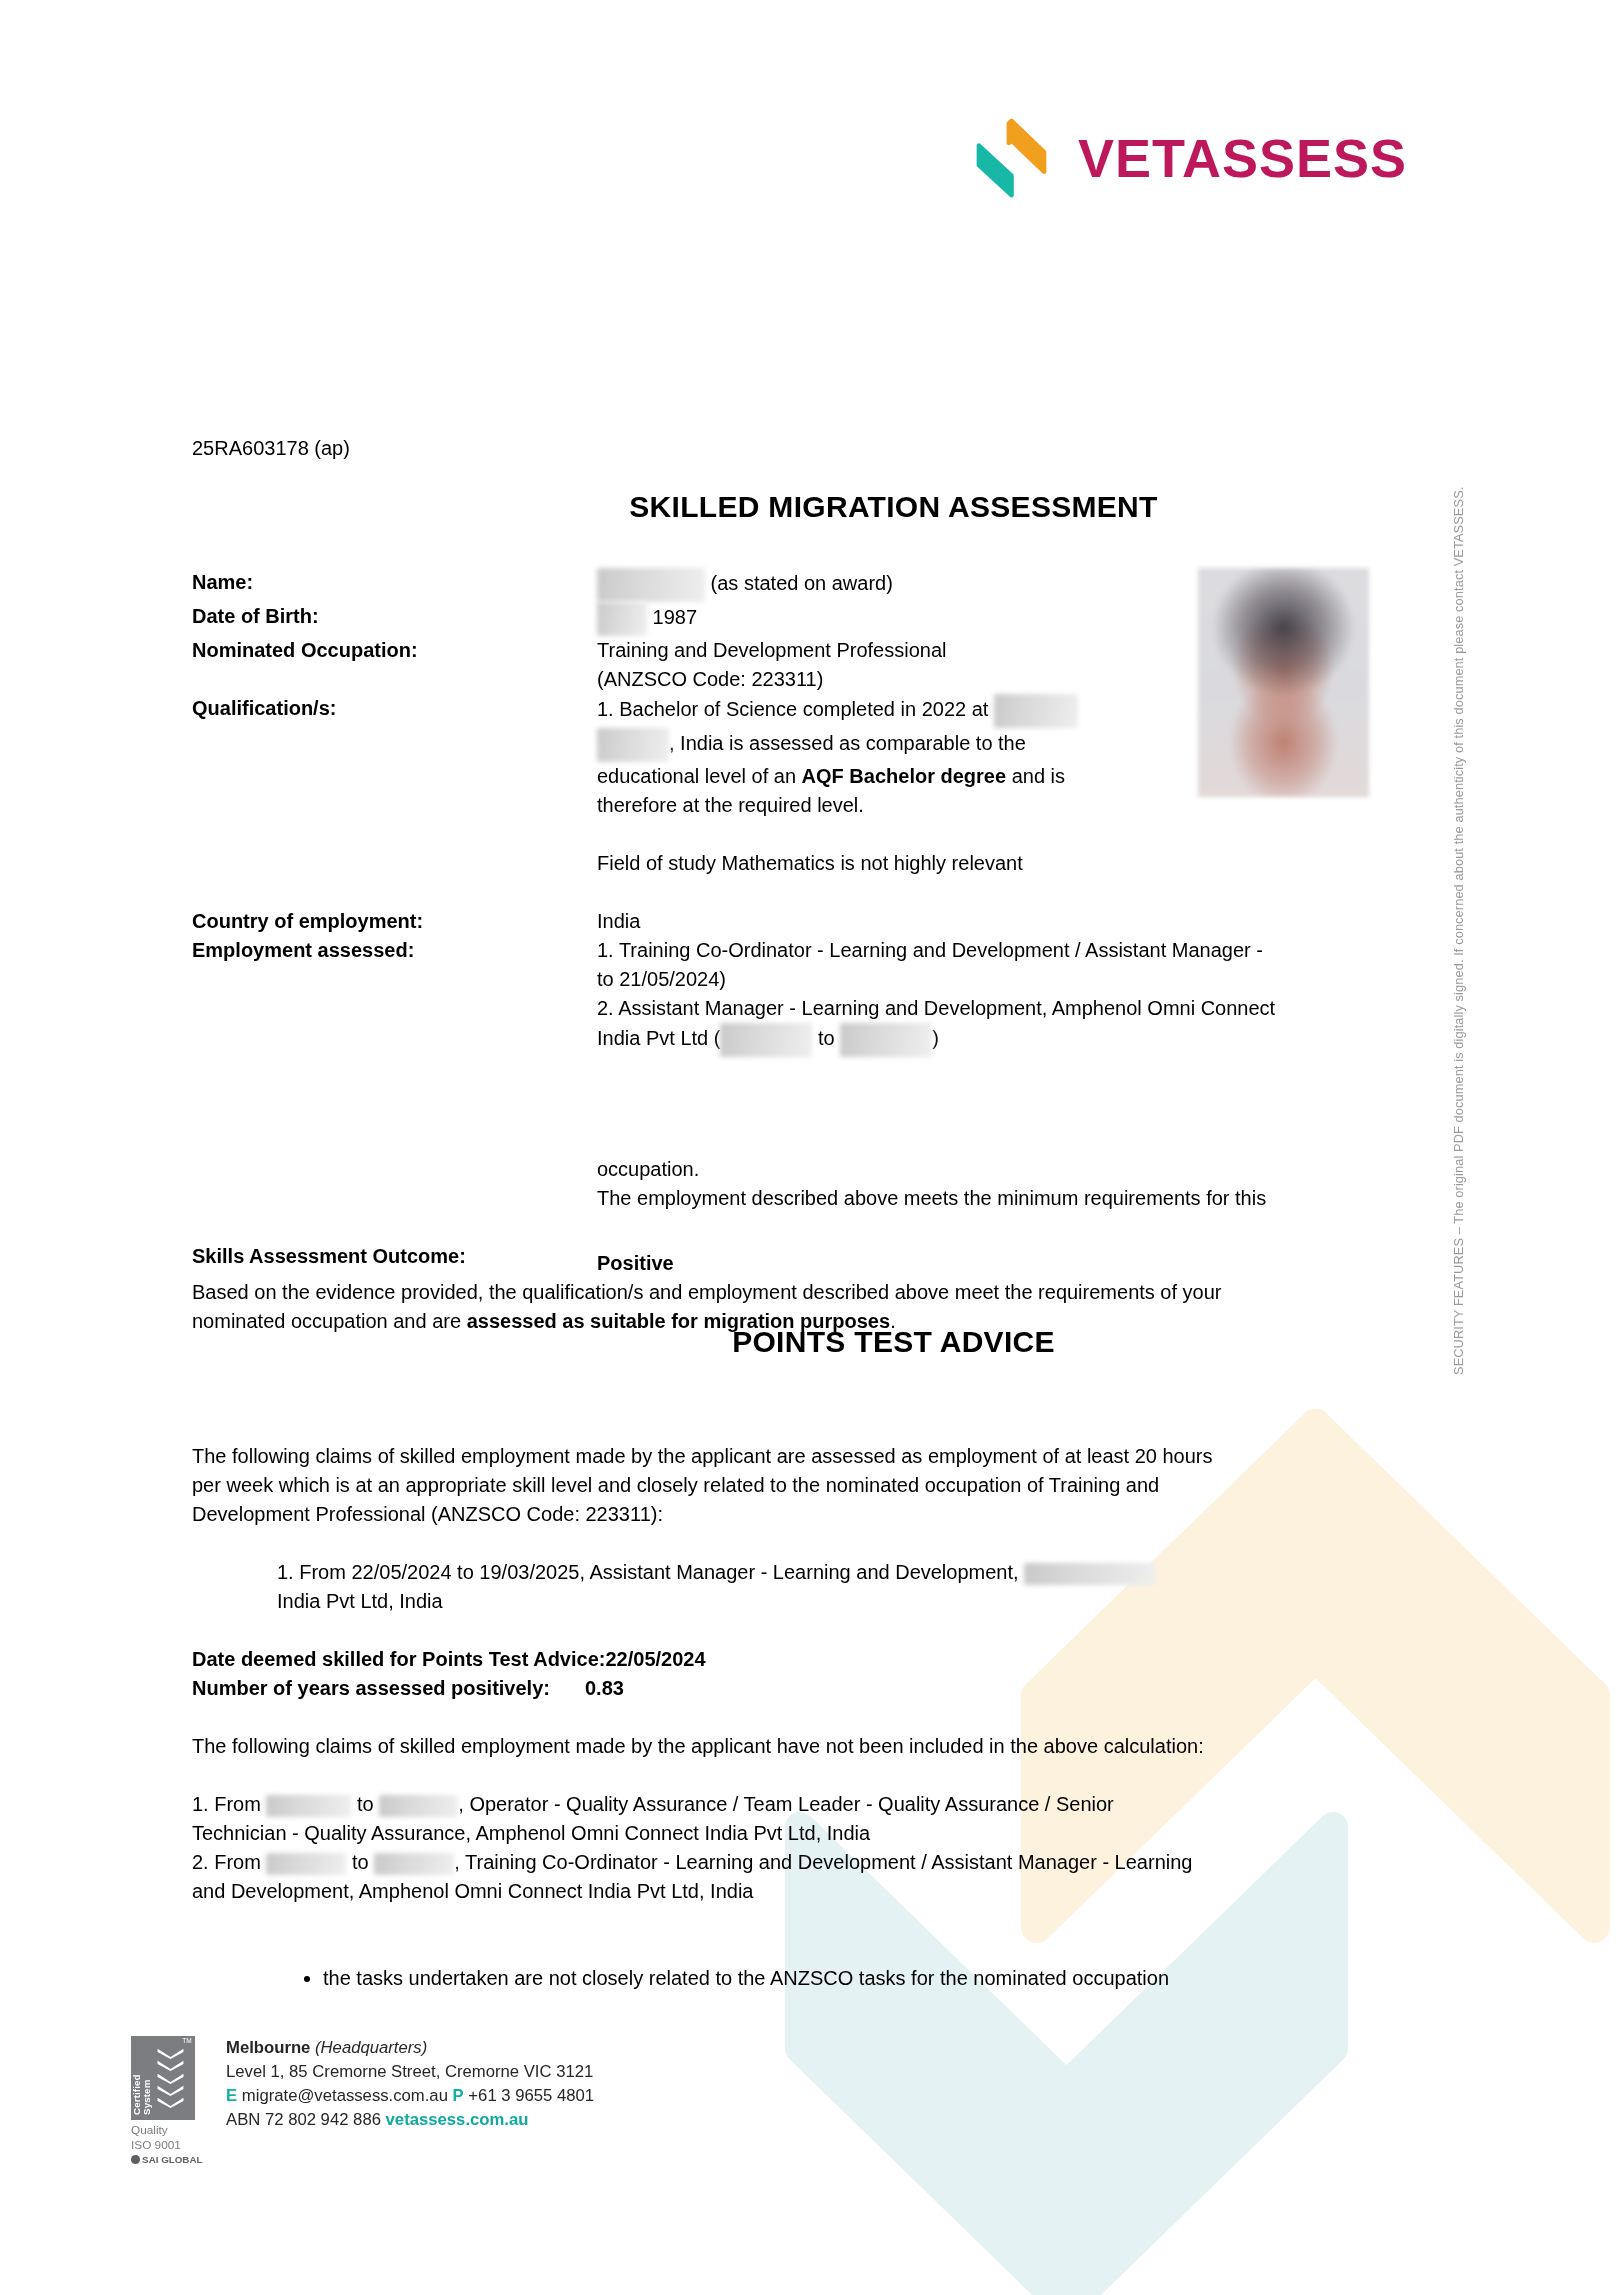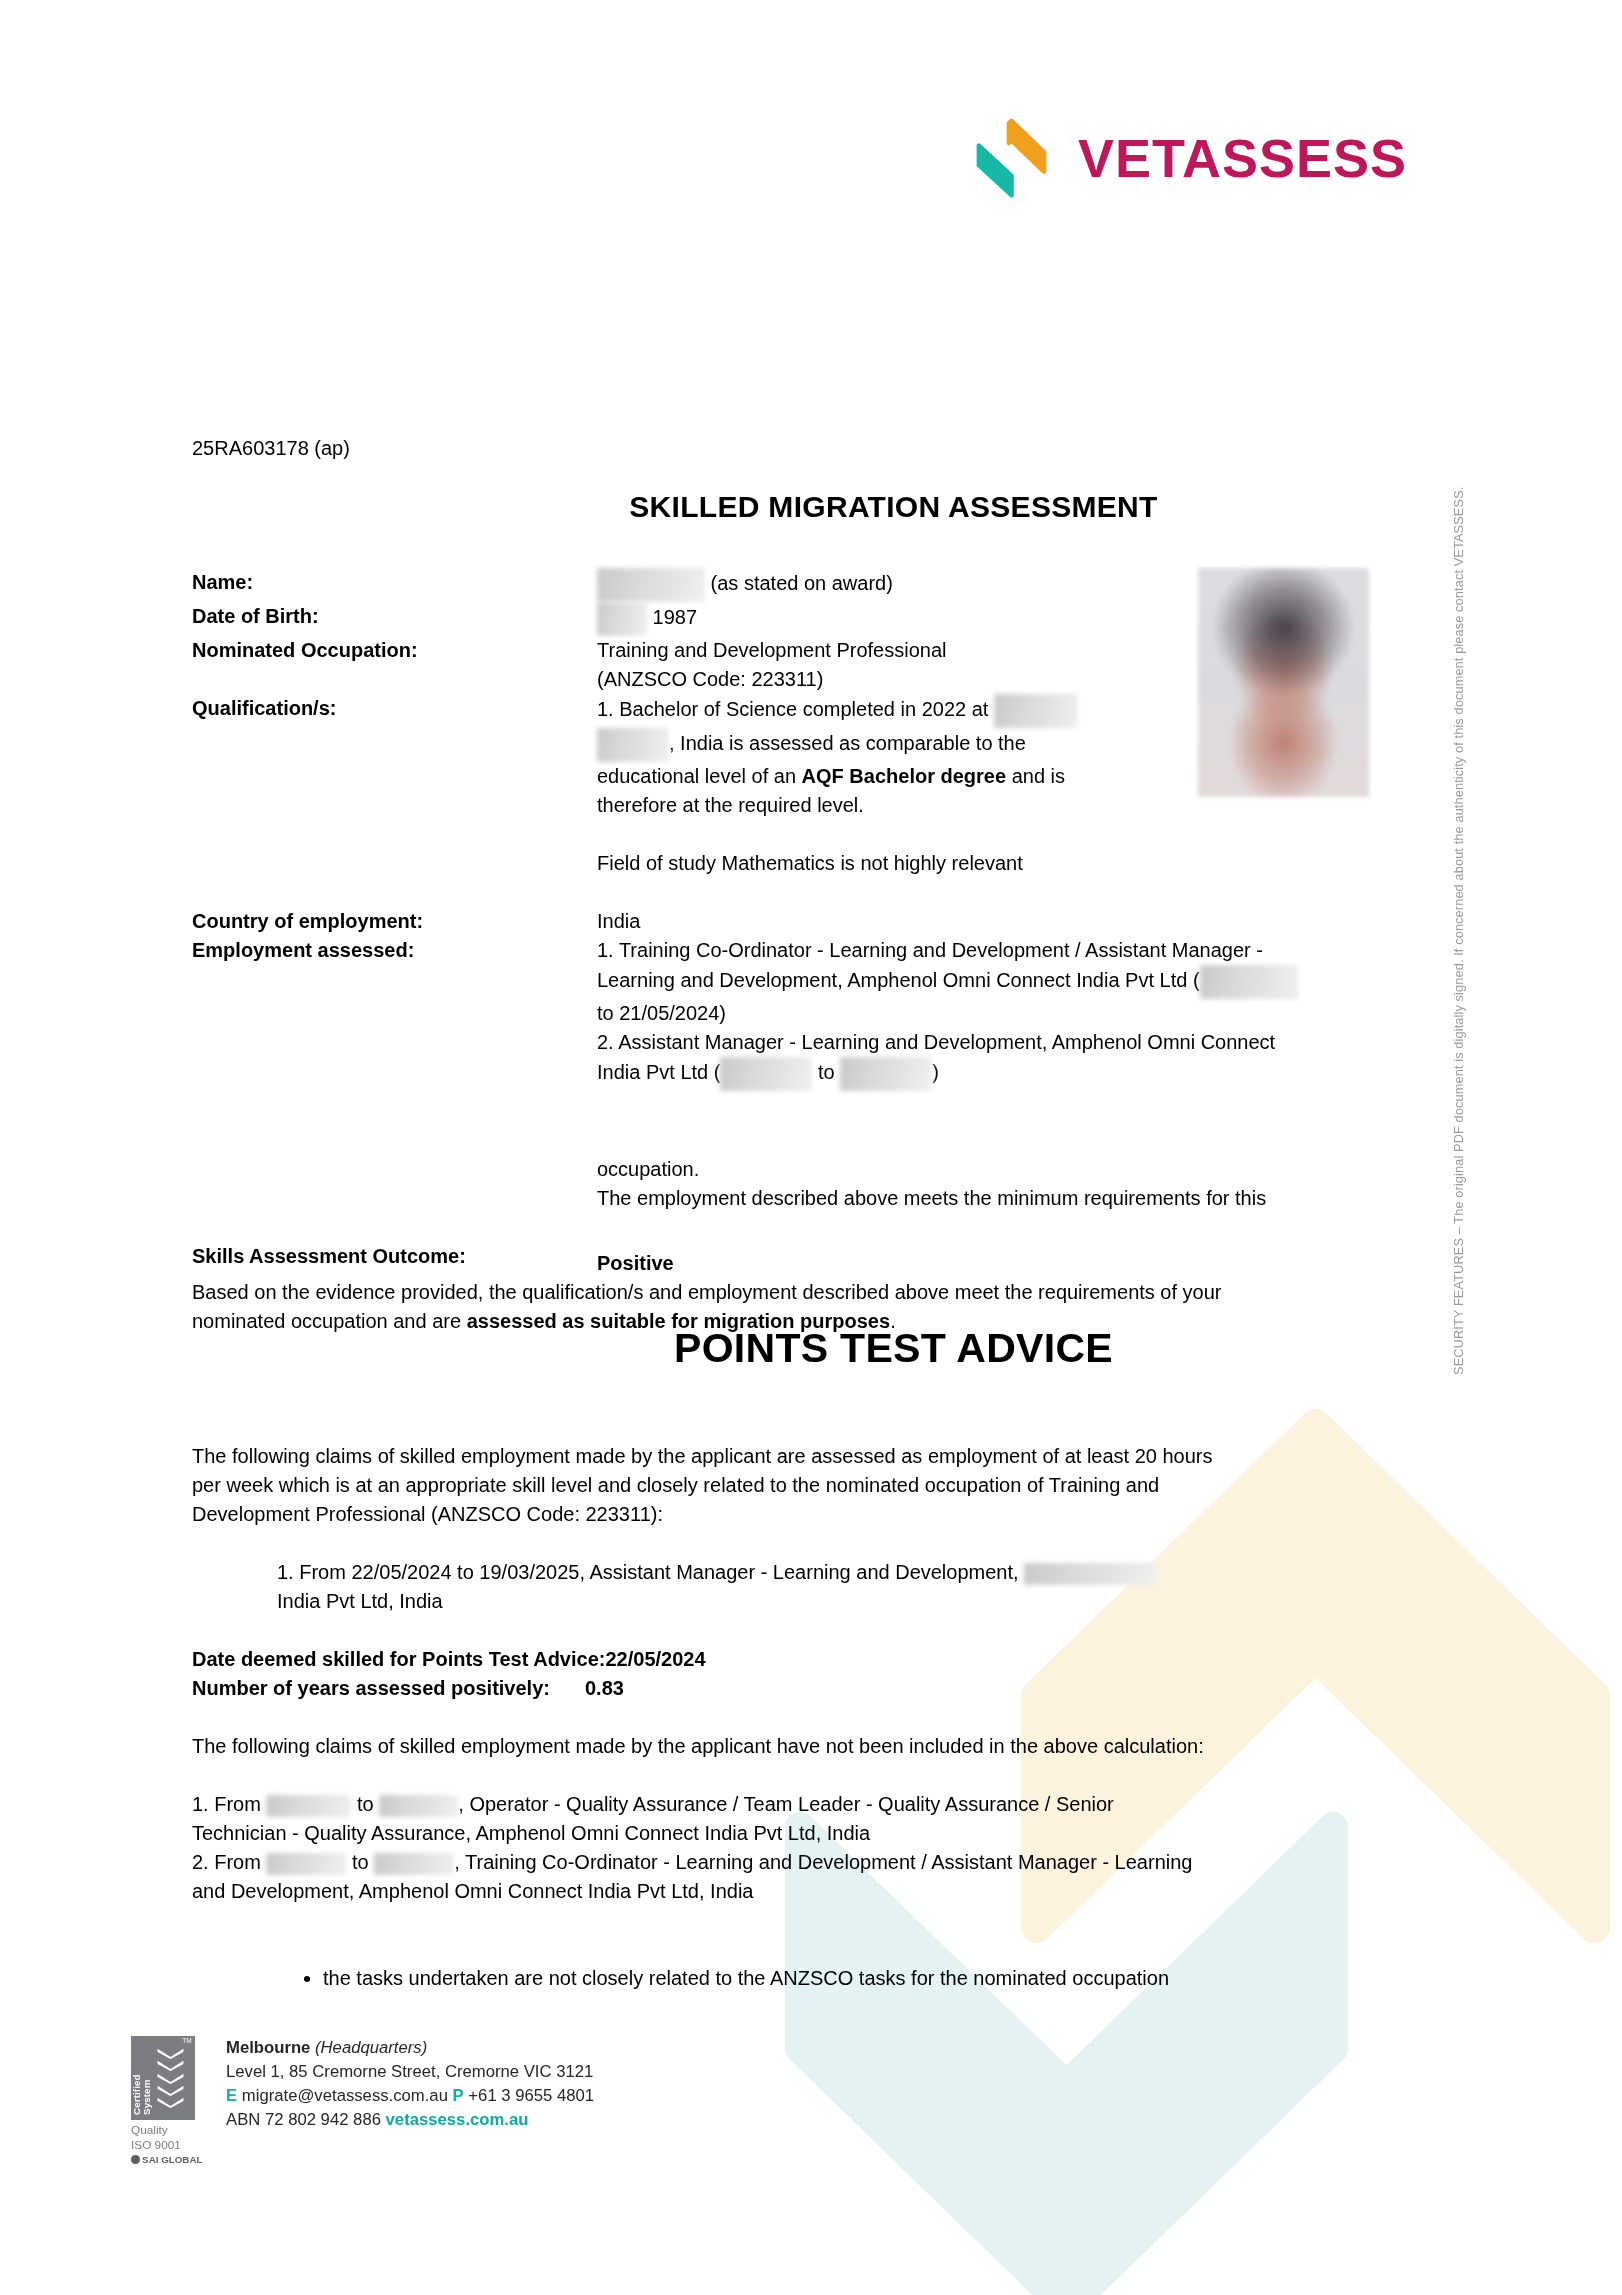--- a/index.html
+++ b/index.html
@@ -143,21 +143,21 @@
   }
   #outcome .orow { display: flex; }
   #outcome .olabel { width: 405px; flex: none; font-weight: bold; }
   #outcome .oval { font-weight: bold; margin-top: 7px; }
 
   
   #title-pta {
     position: absolute;
     left: 0; right: 0; top: 1325px;
     text-align: center;
-    font-size: 41px;
+    font-size: 30px;
     font-weight: bold;
     letter-spacing: 0.3px;
     padding-left: 164px;
   }
   #pta {
     position: absolute;
     left: 192px;
     top: 1442px;
     width: 1231px;
     font-size: 20px;
@@ -329,23 +329,20 @@
 
     <div class="drow">
       <div class="dlabel">Country of employment:</div>
       <div class="dval">India</div>
     </div>
 
     <div class="drow">
       <div class="dlabel">Employment assessed:</div>
       <div class="dval">
         <div>1. Training Co-Ordinator - Learning and Development / Assistant Manager -</div>
-        <div>
-          <span>Learning and Development, Amphenol Omni Connect India Pvt Ltd (</span><span class="redact tall" style="width:98px"></span>
-        </div>
         <div>to 21/05/2024)</div>
         <div>2. Assistant Manager - Learning and Development, Amphenol Omni Connect</div>
         <div>
           <span>India Pvt Ltd (</span><span class="redact tall" style="width:92px"></span>
           <span>to</span>
           <span class="redact tall" style="width:92px"></span><span>)</span>
         </div>
       </div>
     </div>
   </div>

